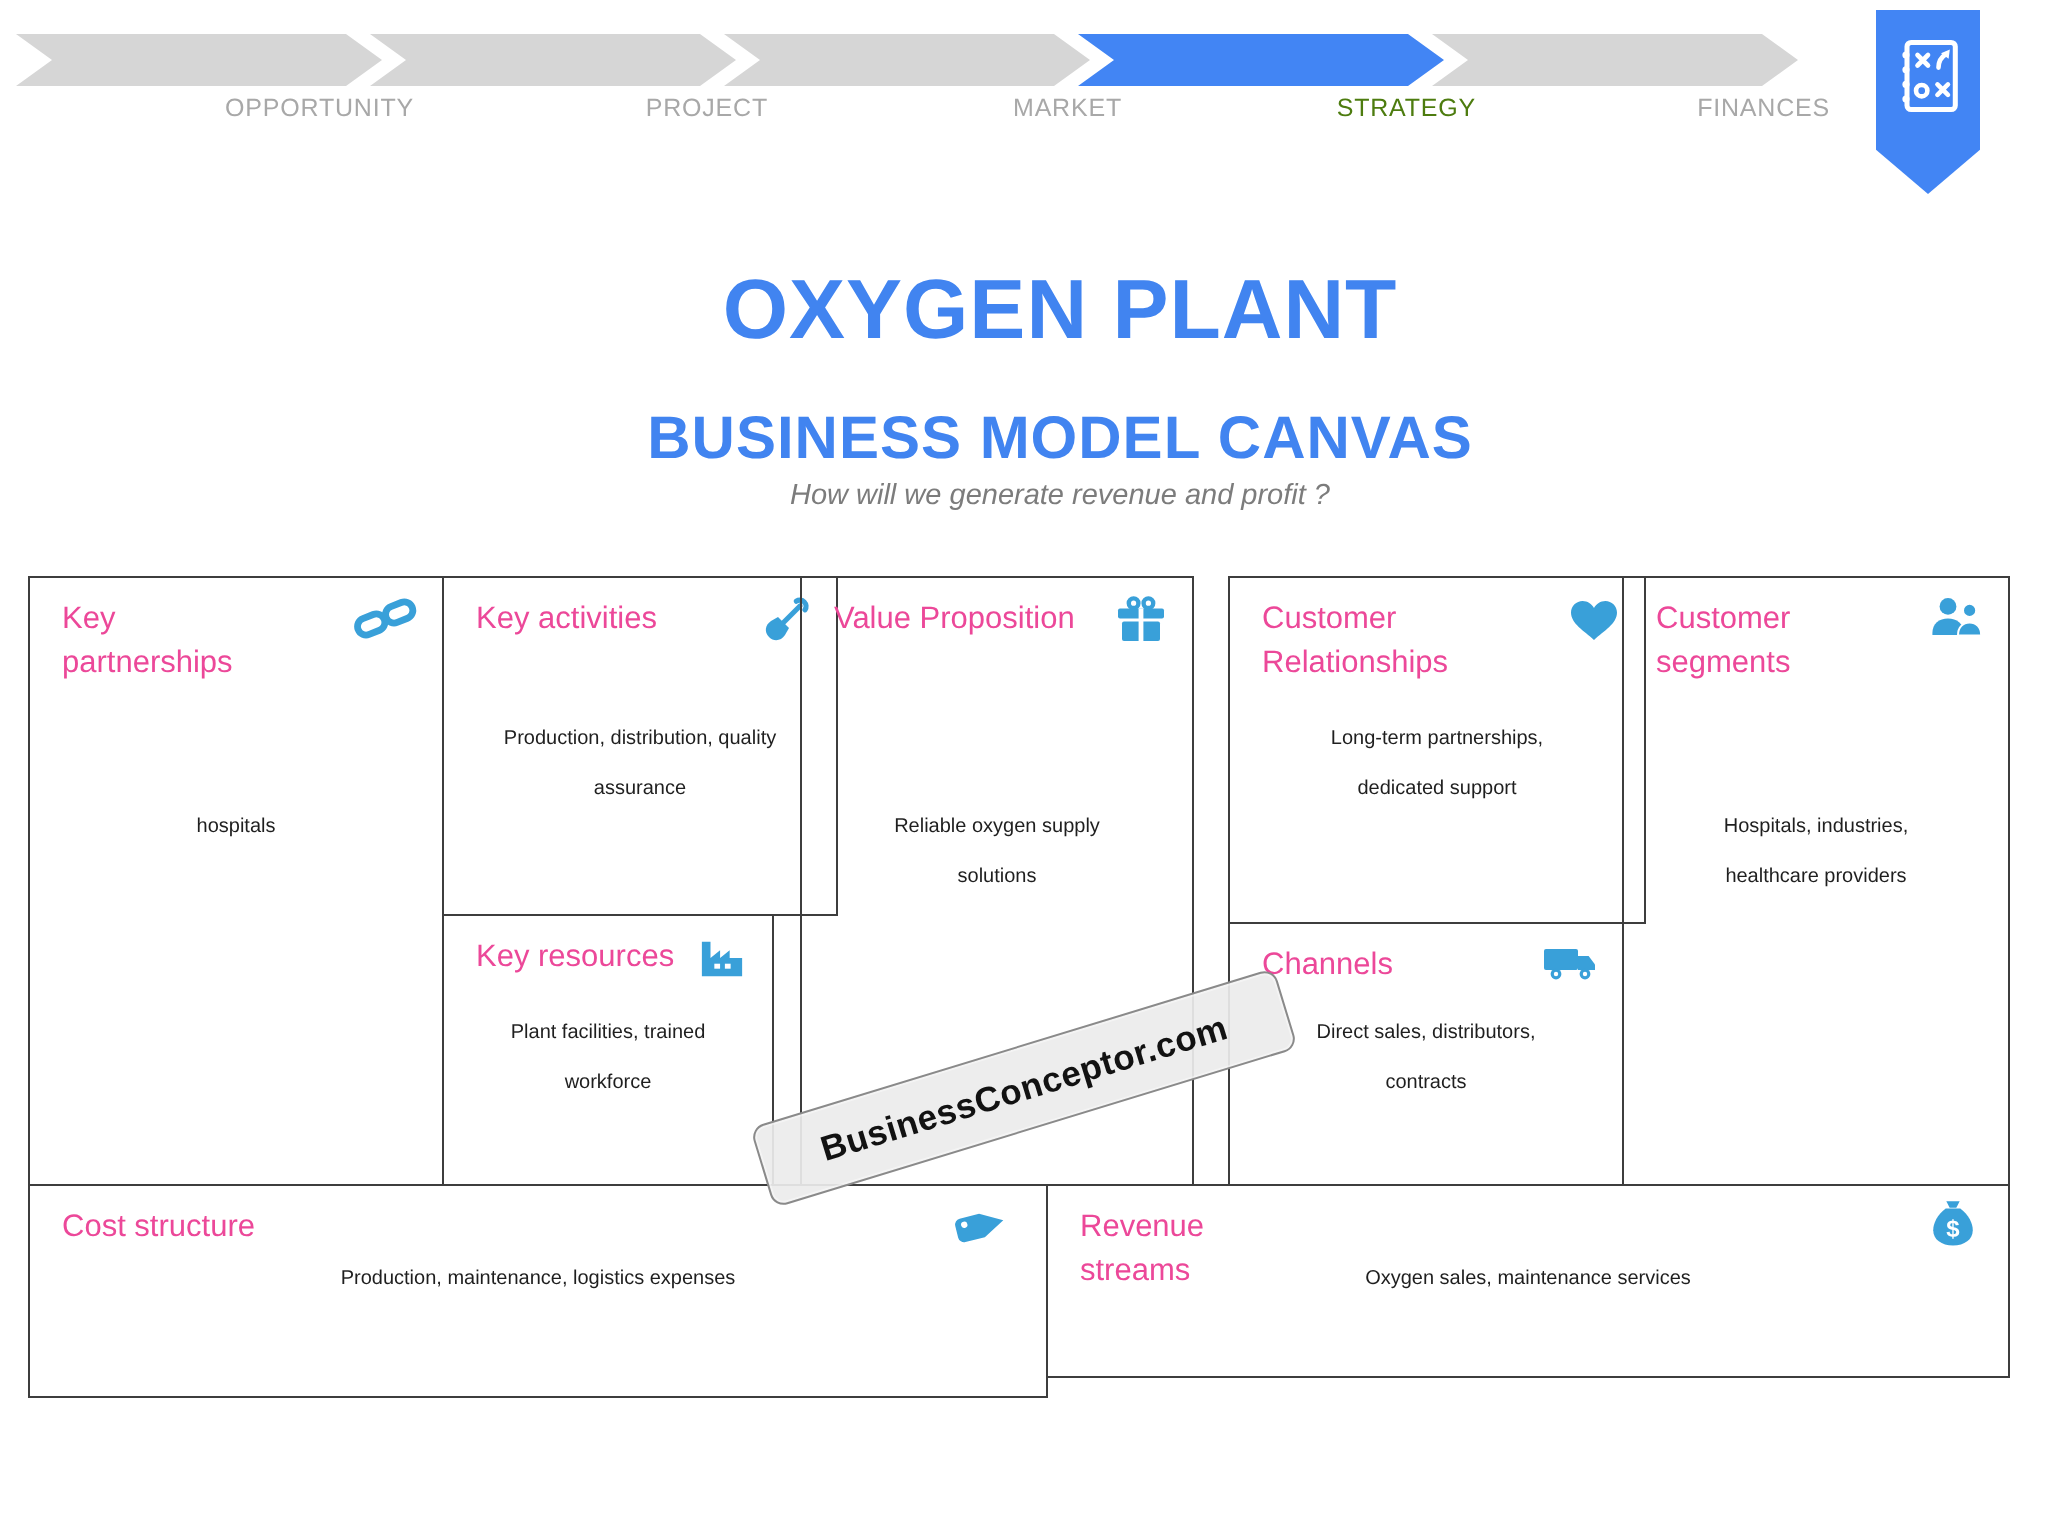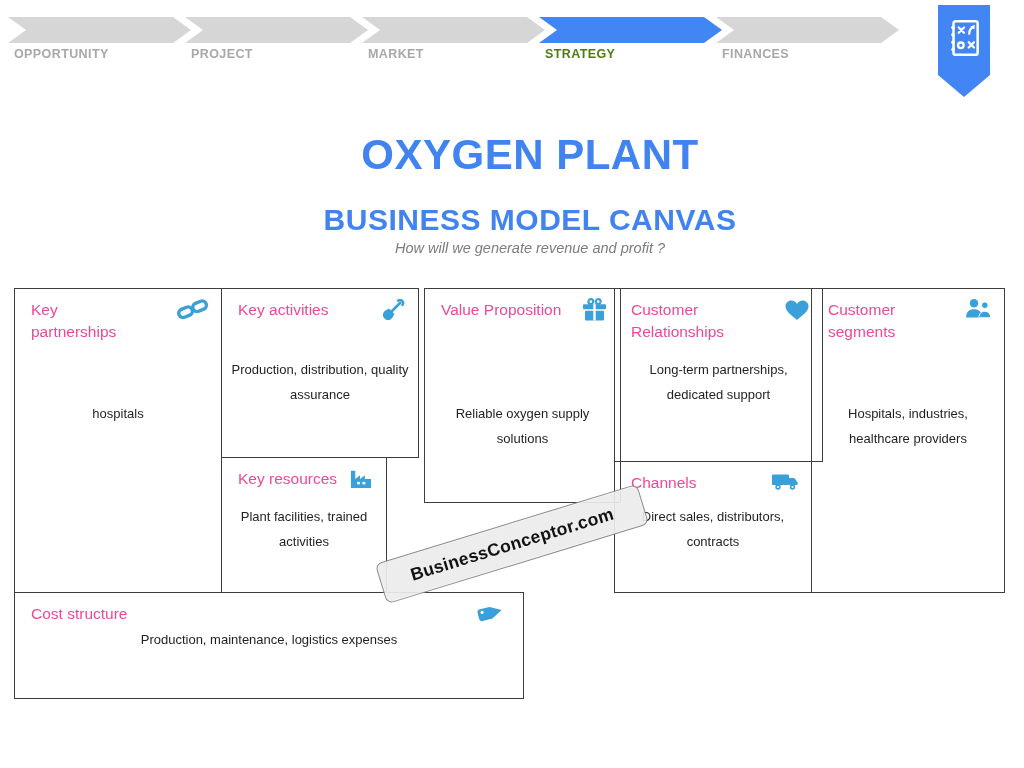--- a/index.html
+++ b/index.html
@@ -5,40 +5,40 @@
   html,body{margin:0;padding:0;background:#ffffff;}
   body{width:1024px;height:768px;position:relative;overflow:hidden;
        font-family:"Liberation Sans", sans-serif;color:#1c1c1c;}
   .stage{position:absolute;left:0;top:0;width:1024px;height:768px;}
 
   
   .step{position:absolute;top:17px;width:183px;height:26px;}
   .step-arrow{position:absolute;left:0;top:0;width:183px;height:26px;background:#d6d6d6;
     clip-path:polygon(0 0, calc(100% - 18px) 0, 100% 50%, calc(100% - 18px) 100%, 0 100%, 18px 50%);}
   .step.active .step-arrow{background:#4285f4;}
-  .step-label{position:absolute;left:6px;top:30px;width:183px;text-align:left;
-    font-size:12.5px;font-weight:bold;letter-spacing:.4px;color:#a8a8a8;}
+  .step-label{position:absolute;left:16px;top:30px;width:183px;text-align:right;
+    font-size:12.5px;font-weight:normal;letter-spacing:.4px;color:#a8a8a8;}
   .step.active .step-label{color:#4d7c0f;}
 
   
   .bookmark{position:absolute;left:938px;top:5px;width:52px;height:92px;background:#4285f4;
     clip-path:polygon(0 0,100% 0,100% 76%,50% 100%,0 76%);display:flex;justify-content:center;}
   .bookmark svg{margin-top:12px;}
 
   
   .title-wrap{position:absolute;left:0;top:0;width:1060px;text-align:center;}
   .main-title{position:absolute;top:131px;width:100%;font-size:42px;font-weight:bold;color:#4184f0;letter-spacing:.5px;}
   .sub-title{position:absolute;top:203px;width:100%;font-size:30px;font-weight:bold;color:#4184f0;letter-spacing:.5px;}
   .question{position:absolute;top:240px;width:100%;font-size:14.5px;font-style:italic;color:#7c7c7c;}
 
   
   .cell{position:absolute;border:1px solid #3d3d3d;background:transparent;box-sizing:border-box;}
   .cell-title{position:absolute;left:16px;top:10px;font-size:15.5px;color:#ec4899;line-height:1.45;}
   .cell-icon{position:absolute;right:12px;top:9px;}
-  .cell-body{position:absolute;left:4px;right:4px;text-align:center;font-size:13px;color:#1f1f1f;line-height:25px;}
+  .cell-body{position:absolute;left:4px;right:4px;text-align:center;font-size:10px;color:#1f1f1f;line-height:25px;}
 
   
   .stamp{position:absolute;left:375px;top:523px;width:272px;height:40px;z-index:10;
     background:rgba(236,236,236,.92);border:1px solid #8a8a8a;border-radius:7px;
     transform:rotate(-17deg);display:flex;align-items:center;justify-content:center;
     font-size:17.5px;font-weight:bold;color:#121212;letter-spacing:.3px;
     box-shadow:0 0 0 1px rgba(255,255,255,.4) inset;}
 
   
   .logo{position:absolute;left:414px;top:705px;width:210px;height:55px;}
@@ -138,25 +138,25 @@
       <svg width="26" height="23" viewBox="0 0 26 24">
         <path d="M2.5 22 V4 h4.5 V12.5 L12 8.5 V12.5 L17 8.5 V12.5 H23.5 V22 Z" fill="#39a0d9"></path>
         <g fill="#ffffff">
             <rect x="9" y="15.5" width="3" height="2.6"></rect>
             <rect x="14.5" y="15.5" width="3" height="2.6"></rect>
           </g>
       </svg>
     </span>
     <div class="cell-body" style="top:46px">
       <div>Plant facilities, trained</div>
-      <div>activities</div>
-    </div>
-  </div>
-
-  <div class="cell" style="left:424px;top:288px;width:197px;height:215px">
+      <div>workforce</div>
+    </div>
+  </div>
+
+  <div class="cell" style="left:400px;top:288px;width:197px;height:305px">
     <div class="cell-title" style="width:150px">Value Proposition</div>
     <span class="cell-icon">
       <svg width="27" height="24" viewBox="0 0 26 24">
         <g fill="none" stroke="#39a0d9" stroke-width="2.2">
           <circle cx="9.3" cy="3.6" r="2.4"></circle>
             <circle cx="16.7" cy="3.6" r="2.4"></circle>
         </g>
         <rect x="1.5" y="6.2" width="23" height="5" rx="1" fill="#39a0d9"></rect>
         <rect x="3.5" y="12.8" width="19" height="9.7" rx="1" fill="#39a0d9"></rect>
         <rect x="11.8" y="6.2" width="2.4" height="16.3" fill="#ffffff"></rect>
@@ -223,19 +223,32 @@
           <path d="M3 9 a3 3 0 0 1 3 -3 h10 l11 6 -11 6 H6 a3 3 0 0 1 -3 -3 Z" fill="#39a0d9"></path>
           <circle cx="7.5" cy="9.5" r="1.6" fill="#ffffff"></circle>
         </g>
       </svg>
     </span>
     <div class="cell-body" style="top:34px">
       <div>Production, maintenance, logistics expenses</div>
     </div>
   </div>
 
+  <div class="cell" style="left:523px;top:592px;width:482px;height:97px">
+    <div class="cell-title" style="width:80px">Revenue streams</div>
+    <span class="cell-icon" style="right:16px;top:6px">
+      <svg width="23" height="25" viewBox="0 0 22 24">
+        <path d="M7.8 1.5 h6.4 l-1.6 3.2 h-3.2 Z" fill="#39a0d9"></path>
+        <path d="M7.5 5 h7 C18.5 8 20.5 12 20.5 15.5 C20.5 20 16.5 22.8 11 22.8 C5.5 22.8 1.5 20 1.5 15.5 C1.5 12 3.5 8 7.5 5 Z" fill="#39a0d9"></path>
+        <text x="11" y="18.5" text-anchor="middle" font-size="11.5" font-weight="bold" fill="#ffffff" font-family="Liberation Sans, sans-serif">$</text>
+      </svg>
+    </span>
+    <div class="cell-body" style="top:34px">
+      <div>Oxygen sales, maintenance services</div>
+    </div>
+  </div>
 
   <div class="stamp">
     <span>BusinessConceptor.com</span>
   </div>
 
 
 </div>
 
 </body></html>

